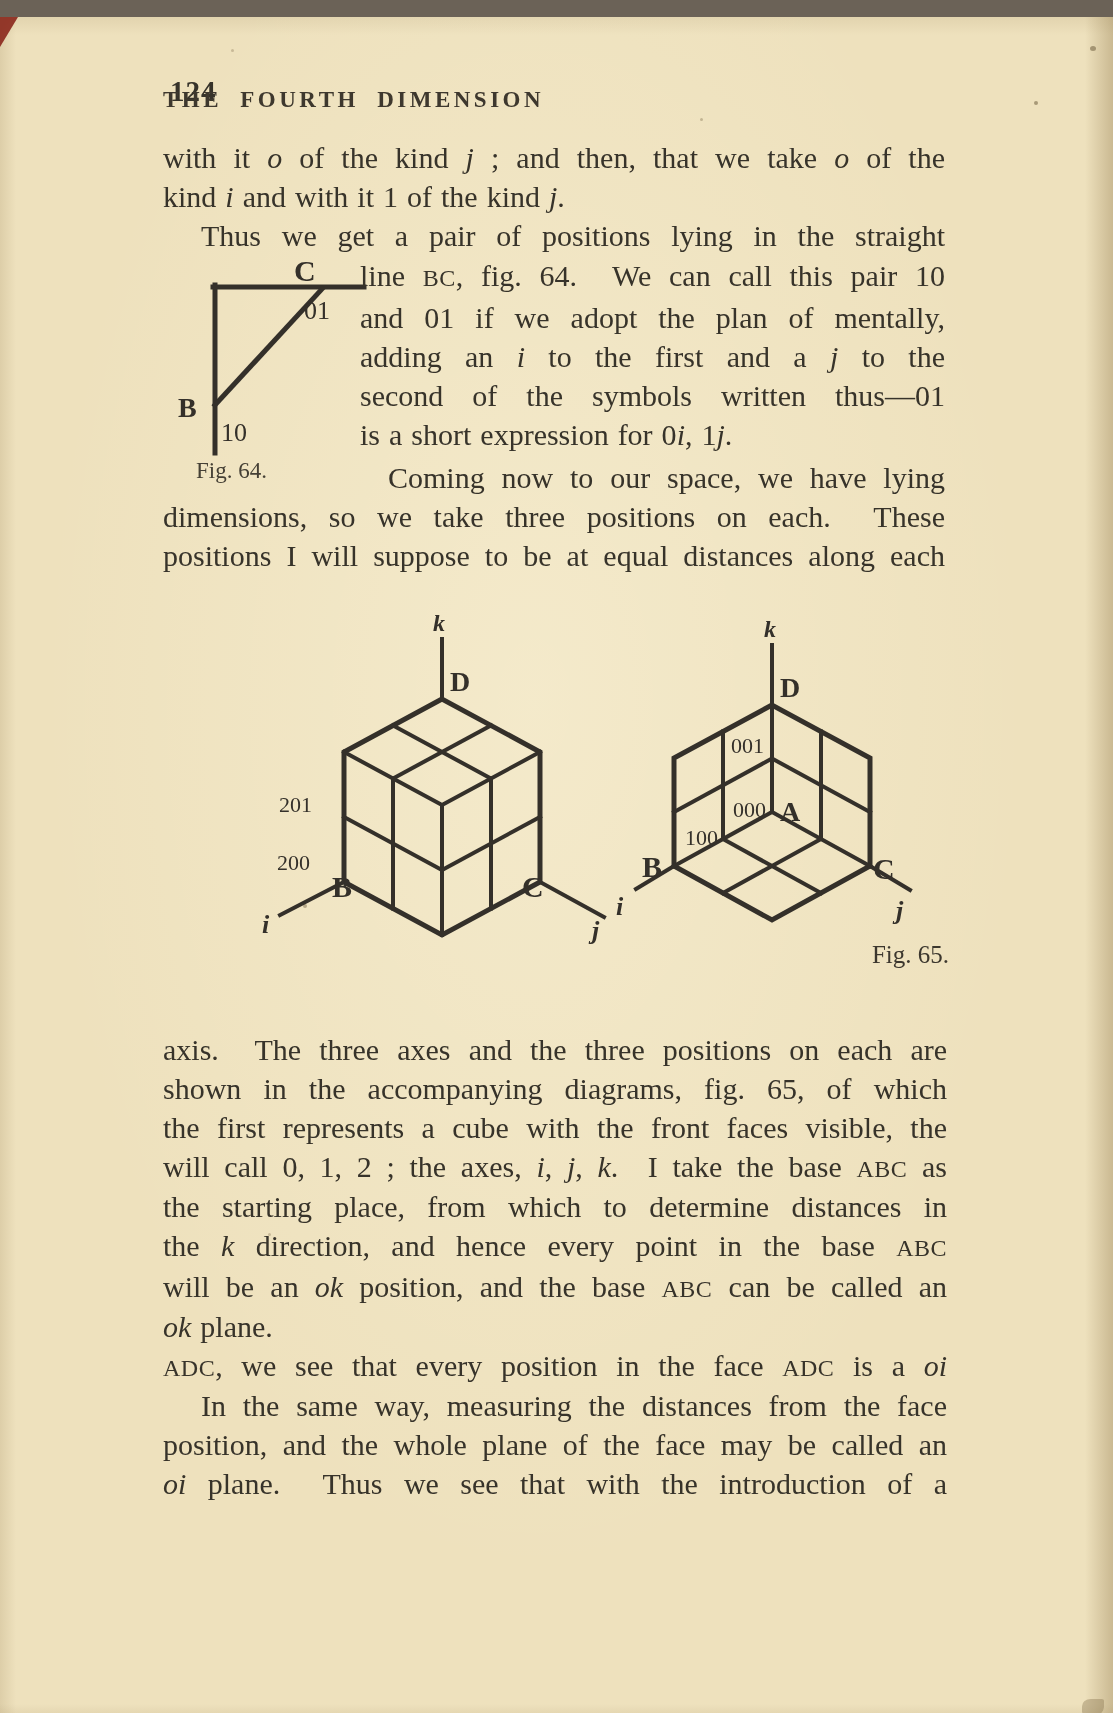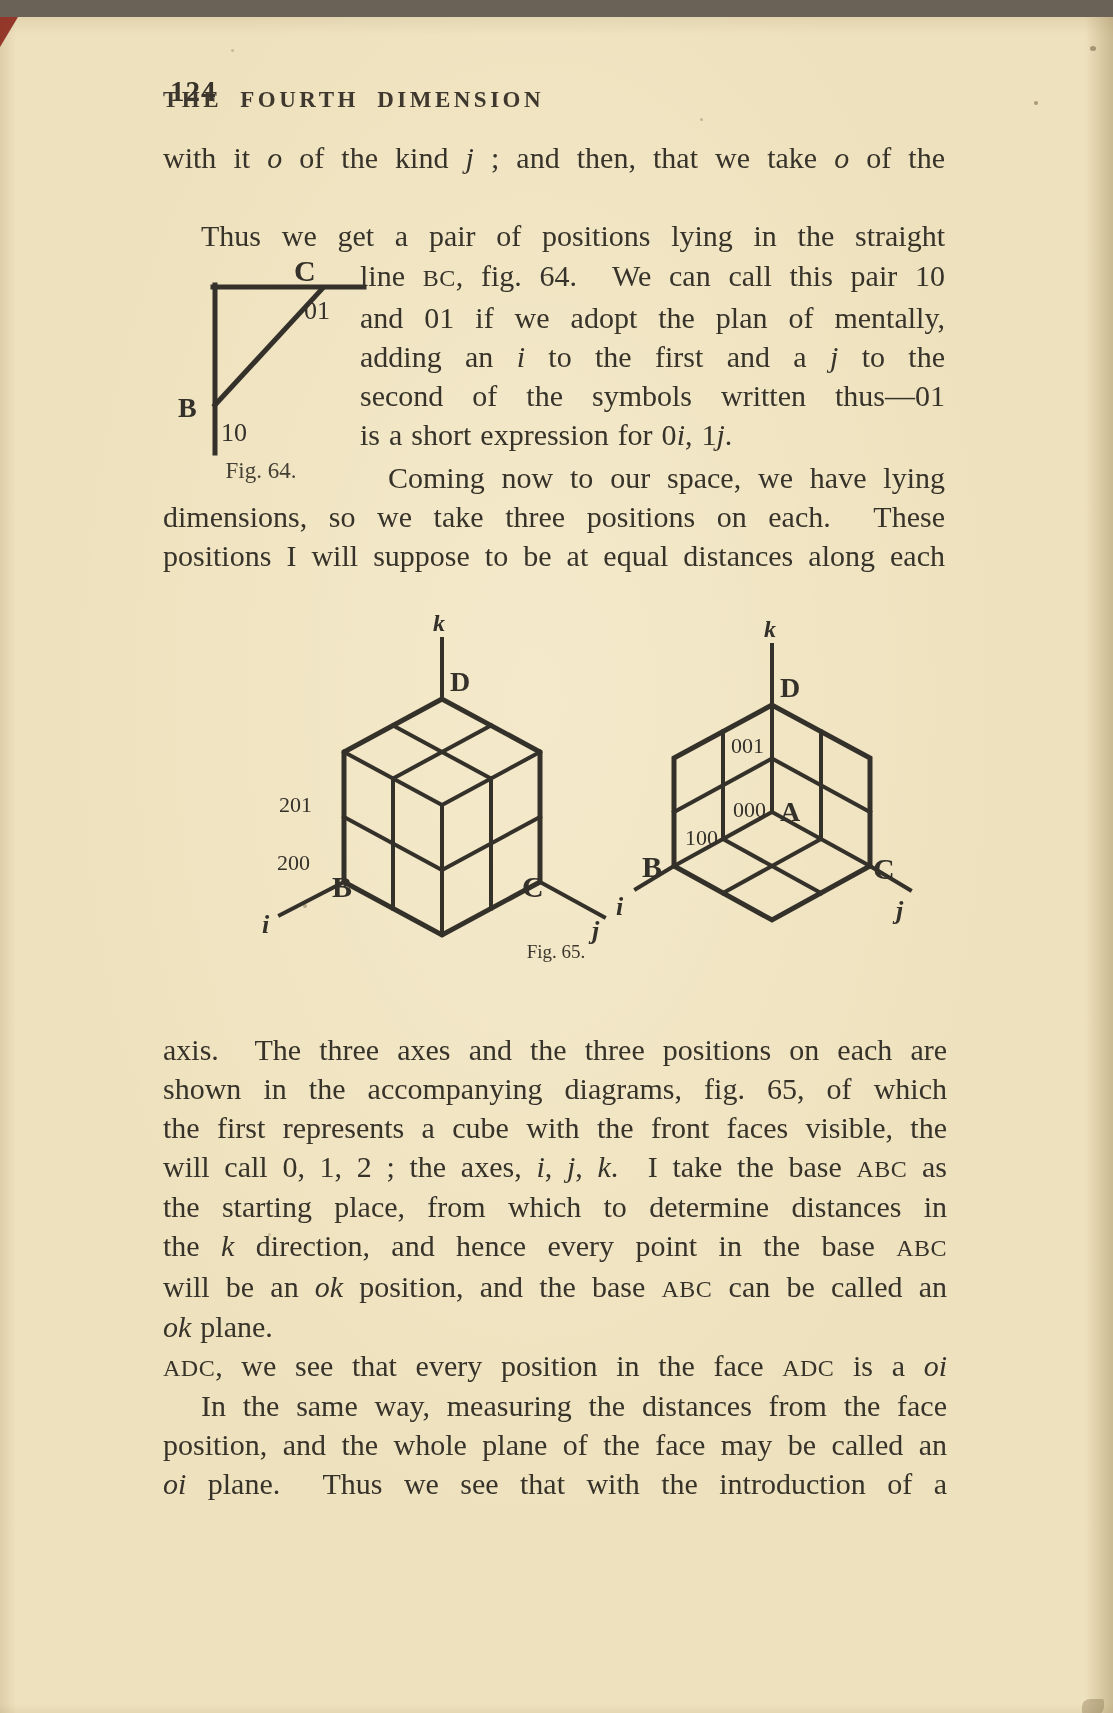--- a/index.html
+++ b/index.html
@@ -22,21 +22,21 @@
   .pagenum{left:170px;top:58px;font-size:29px;font-weight:bold;letter-spacing:1px;}
   .header-title{left:163px;top:70px;width:782px;
     font-size:23px;font-weight:bold;letter-spacing:3.5px;word-spacing:9px;color:#3e382e;}
   .tblock{width:782px;font-size:30px;line-height:39px;word-spacing:1.5px;}
   .line{min-height:39px;}
   .j{text-align:justify;text-align-last:justify;}
   .ind{padding-left:38px;}
   .sc{font-size:.8em;letter-spacing:.5px;}
   em{font-style:italic;}
   .caption{font-size:23px;color:#454035;}
-  .fig65-caption{left:163px;top:924px;width:786px;text-align:center;font-size:19px;color:#3c372e;}
+  .fig65-caption{left:163px;top:924px;width:786px;text-align:right;font-size:25px;color:#3c372e;}
   svg text{font-family:"Liberation Serif","DejaVu Serif",serif;fill:#34302a;}
   .speck{position:absolute;border-radius:50%;background:#6f5e40;opacity:.55;}
   .red-corner{position:absolute;left:0;top:0;width:0;height:0;
     border-top:30px solid #8c2a1e;border-right:18px solid transparent;opacity:.92;}
   .bottom-mark{position:absolute;left:98px;top:1702px;width:38px;height:5px;background:#4e4534;opacity:.7;border-radius:2px;}
   .corner-smudge{position:absolute;left:1082px;top:1682px;width:22px;height:18px;background:#7a6742;opacity:.35;border-radius:40% 10% 60% 30%;}
 </style>
 </head>
 <body>
 
@@ -50,38 +50,39 @@
   <div class="speck" style="left:268px;top:1216px;width:3px;height:3px;opacity:.3;"></div>
   <div class="speck" style="left:303px;top:887px;width:4px;height:4px;opacity:.45;"></div>
   <div class="bottom-mark"></div>
   <div class="corner-smudge"></div>
 
   <div class="abs pagenum">124</div>
   <div class="abs header-title">THE FOURTH DIMENSION</div>
 
   <div class="abs tblock" style="left:163px;top:121px;">
     <div class="line j">with it <em>o</em> of the kind <em>j</em> ; and then, that we take <em>o</em> of the</div>
+    <div class="line">kind <em>i</em> and with it 1 of the kind <em>j</em>.</div>
   </div>
 
   <div class="abs tblock" style="left:163px;top:199px;">
     <div class="line j ind">Thus we get a pair of positions lying in the straight</div>
   </div>
 
   <svg class="abs" style="left:158px;top:240px;" width="212" height="210" viewBox="0 0 212 210">
     <g stroke="#34302a" stroke-width="5" fill="none" stroke-linecap="square">
       <path d="M57,28 L57,196"></path>
       <path d="M55,30 L206,30"></path>
       <path d="M57,148 L164,32"></path>
     </g>
     <text x="136" y="24" font-size="30" font-weight="bold">C</text>
     <text x="146" y="62" font-size="26">01</text>
     <text x="20" y="160" font-size="28" font-weight="bold">B</text>
     <text x="63" y="184" font-size="26">10</text>
   </svg>
-  <div class="abs caption" style="left:196px;top:441px;width:130px;text-align:center;">Fig. 64.</div>
+  <div class="abs caption" style="left:196px;top:441px;width:130px;">Fig. 64.</div>
 
   <div class="abs tblock" style="left:360px;top:239px;width:585px;">
     <div class="line j">line <span class="sc">BC</span>, fig. 64.&nbsp; We can call this pair 10</div>
     <div class="line j">and 01 if we adopt the plan of mentally,</div>
     <div class="line j">adding an <em>i</em> to the first and a <em>j</em> to the</div>
     <div class="line j">second of the symbols written thus—01</div>
     <div class="line">is a short expression for 0<em>i</em>, 1<em>j</em>.</div>
   </div>
   <div class="abs tblock" style="left:388px;top:441px;width:557px;">
     <div class="line j">Coming now to our space, we have lying</div>

